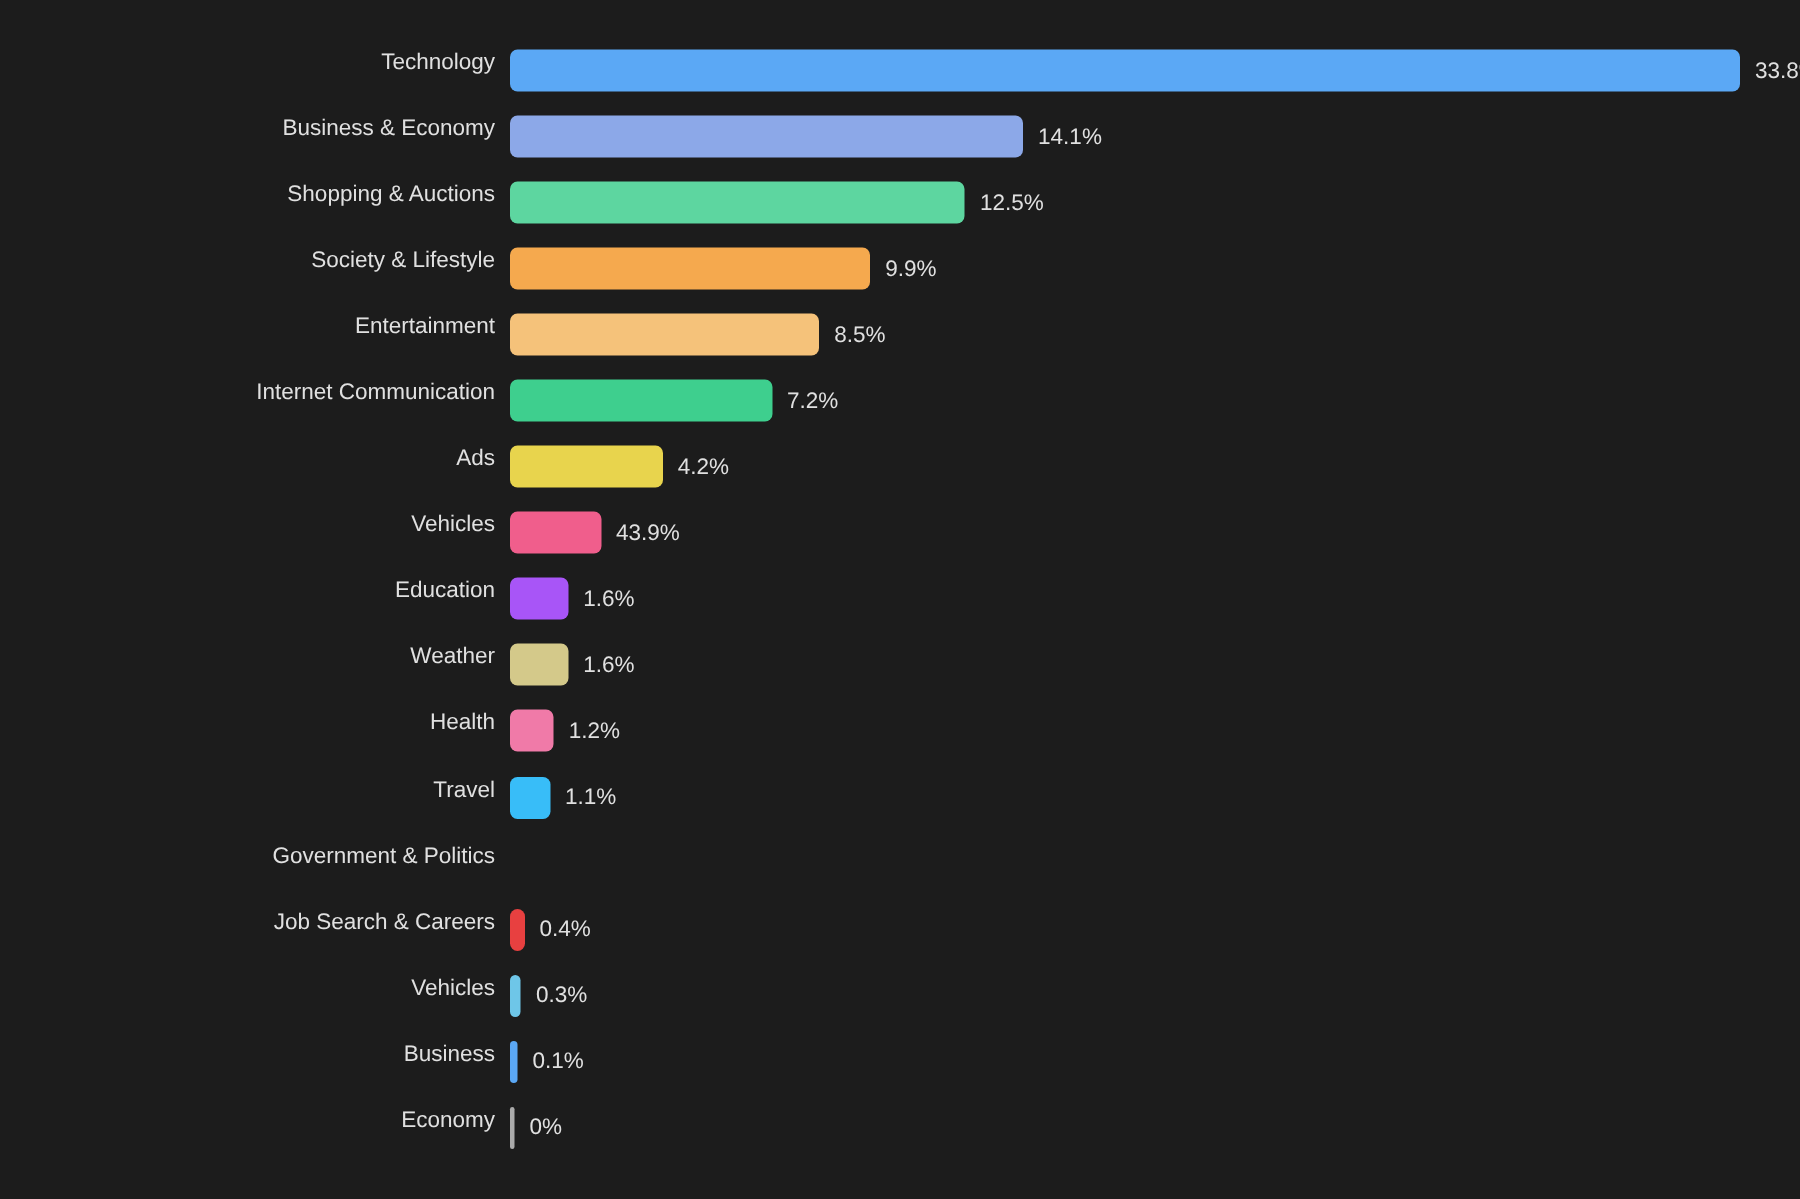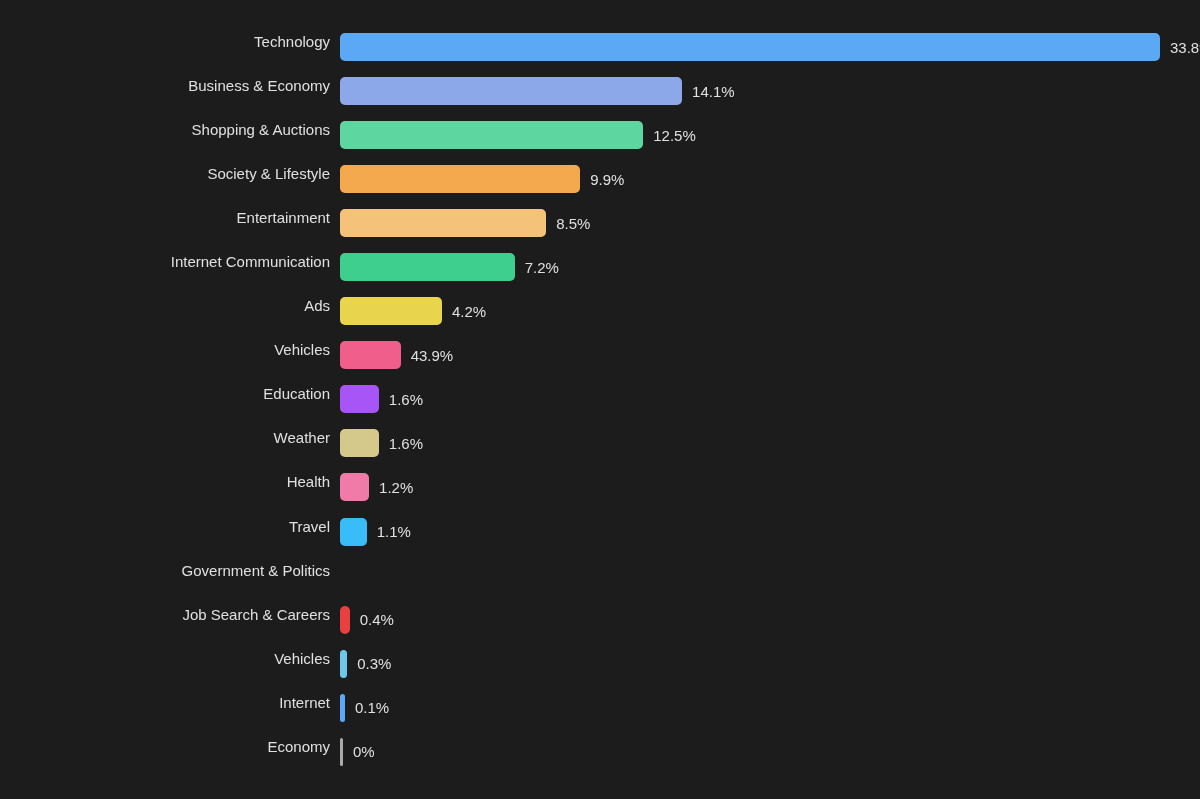--- a/index.html
+++ b/index.html
@@ -155,21 +155,21 @@
       </div>
     </div>
     <div class="bar-row">
       <div class="bar-label">Vehicles</div>
       <div class="bar-track">
         <div class="bar" style="width: 7.27811px; background-color: rgb(110, 198, 232);"></div>
         <div class="bar-value">0.3%</div>
       </div>
     </div>
     <div class="bar-row">
-      <div class="bar-label">Internet</div>
+      <div class="bar-label">Business</div>
       <div class="bar-track">
         <div class="bar" style="width: 5px; background-color: rgb(91, 168, 245);"></div>
         <div class="bar-value">0.1%</div>
       </div>
     </div>
     <div class="bar-row">
       <div class="bar-label">Economy</div>
       <div class="bar-track">
         <div class="bar" style="width: 3px; background-color: rgb(170, 170, 170);"></div>
         <div class="bar-value">0%</div>

